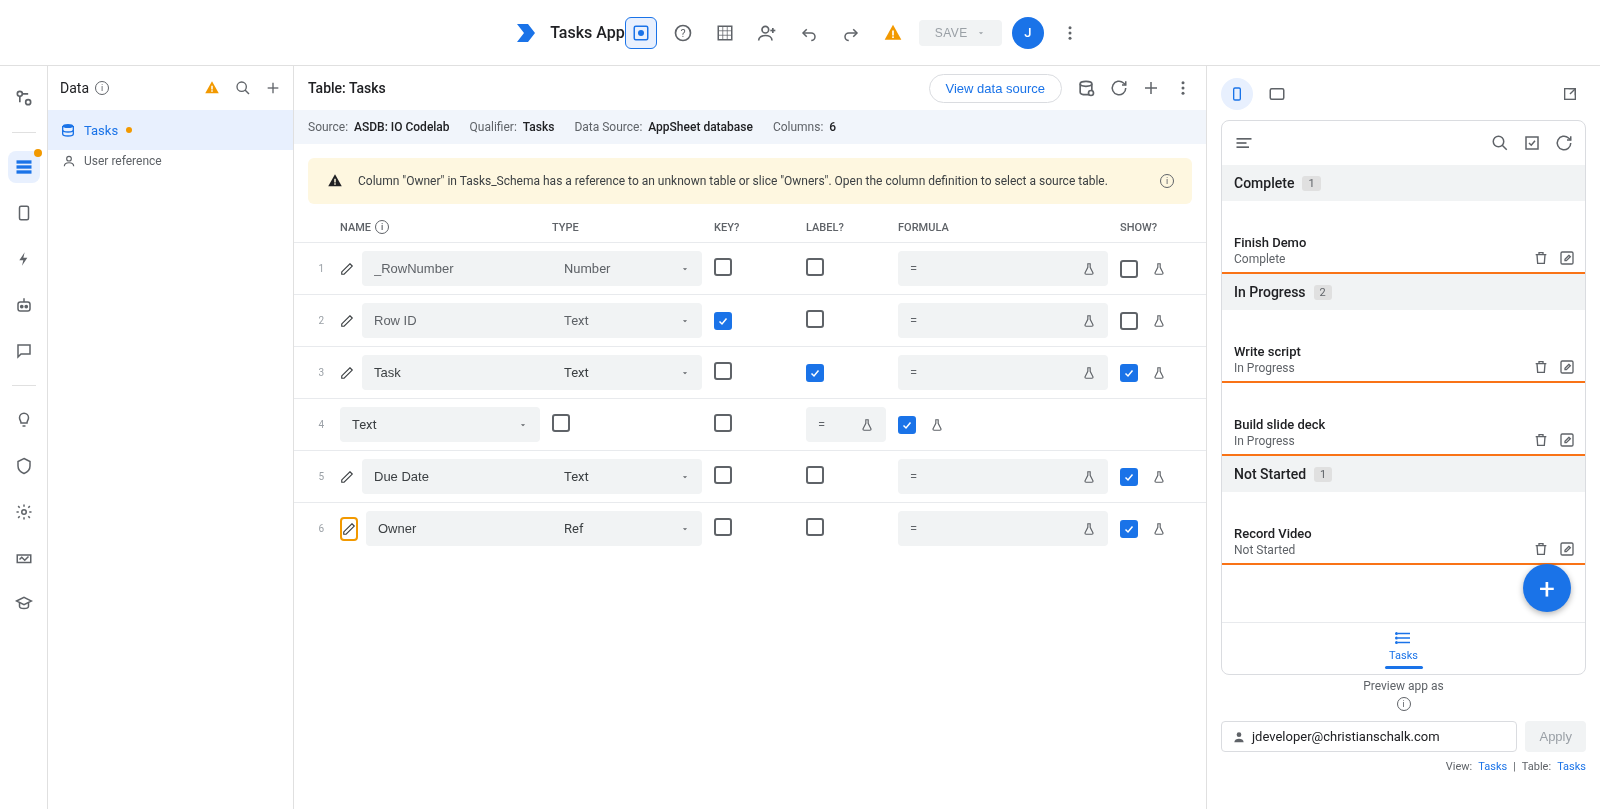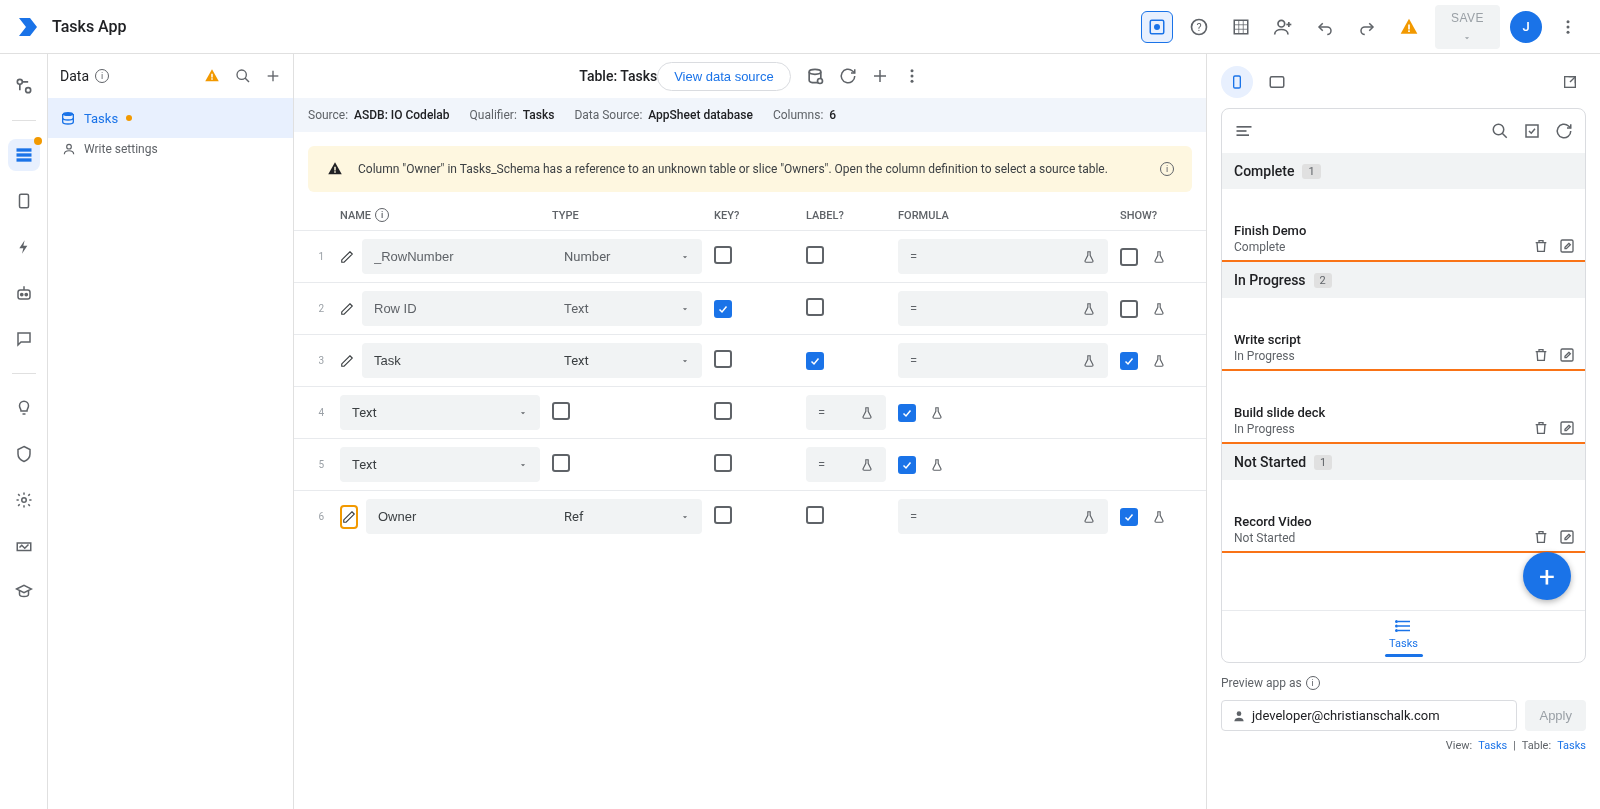--- a/index.html
+++ b/index.html
@@ -1,27 +1,27 @@
 <!DOCTYPE html>
 <html><head>
 <meta charset="utf-8">
 <style>
   * { box-sizing: border-box; margin: 0; padding: 0; }
   body { font-family: 'Google Sans', 'Roboto', Arial, sans-serif; font-size: 13px; color: #202124; background: #fff; overflow: hidden; }
   
   
-  .top-header { height: 54px; border-bottom: 1px solid #e0e0e0; display: flex; align-items: center; padding: 8px 16px; justify-content: space-between; }
+  .top-header { height: 66px; border-bottom: 1px solid #e0e0e0; display: flex; align-items: center; padding: 8px 16px; justify-content: center; }
   .top-left { display: flex; align-items: center; gap: 12px; }
   .logo-icon { width: 24px; height: 24px; color: #1a73e8; }
   .app-title { font-size: 16px; font-weight: 500; }
   .top-right { display: flex; align-items: center; gap: 10px; }
   .top-icon-btn { width: 32px; height: 32px; display: flex; align-items: center; justify-content: center; border-radius: 6px; cursor: pointer; color: #5f6368; }
   .top-icon-btn.highlighted { background: #e8f0fe; color:#1a73e8; border: 1px solid #1a73e8;}
   .top-icon-btn.warn { color: #f29900; }
-  .save-btn { background:#f1f3f4; color:#9aa0a6; padding: 6px 16px; font-size:12px; letter-spacing:0.5px; border-radius:4px; display:flex; align-items:center; gap:8px; border:none; cursor:not-allowed;flex-direction:column;}
+  .save-btn { background:#f1f3f4; color:#9aa0a6; padding: 6px 16px; font-size:12px; letter-spacing:0.5px; border-radius:4px; display:flex; align-items:center; gap:8px; border:none; cursor:not-allowed;}
   .avatar { width:32px; height:32px; border-radius:50%; background:#1a73e8; color:#fff; display:flex; align-items:center; justify-content:center; font-weight:500;}
   
   
   .main-grid { display: grid; grid-template-columns: 48px 246px 913px 1fr; height: calc(100vh - 54px); }
   
   
   .left-rail { border-right: 1px solid #e0e0e0; display:flex; flex-direction:column; align-items:center; padding-top:16px; gap:14px;}
   .rail-btn { width:32px; height:32px; display:flex; align-items:center; justify-content:center; border-radius:8px; color:#5f6368; cursor:pointer; position:relative;}
   .rail-btn.active { background:#e8f0fe; color:#1a73e8;}
   .rail-btn .dot { position:absolute; top:-2px; right:-2px; width:8px; height:8px; border-radius:50%; background:#f29900;}
@@ -33,21 +33,21 @@
   .data-header-left { display:flex; align-items:center; gap:6px; font-size:14px; font-weight:400;}
   .data-header-right { display:flex; align-items:center; gap:14px; color:#5f6368;}
   .info-circle { width:14px; height:14px; border:1.3px solid #5f6368; border-radius:50%; display:inline-flex; align-items:center; justify-content:center; font-size:9px; color:#5f6368;}
   .data-item { height:40px; background:#e8f0fe; display:flex; align-items:center; gap:8px; padding:0 12px; color:#1a73e8; font-size:13px;}
   .data-item .status-dot { width:6px; height:6px; border-radius:50%; background:#f29900;}
   .options-section { margin-top:auto; border-top:1px solid #e0e0e0; padding:12px 14px; display:flex; justify-content:space-between; align-items:center; color:#5f6368; font-size:11px; letter-spacing:0.5px;}
   .options-sub { padding: 4px 14px 14px; color:#5f6368; font-size:12px; display:flex; align-items:center; gap:8px;}
   
   
   .center-panel { display:flex; flex-direction:column; overflow:hidden; border-right:1px solid #e0e0e0;}
-  .center-header { height:44px; display:flex; align-items:center; justify-content:center; padding:0 14px;}
+  .center-header { height:44px; display:flex; align-items:center; justify-content:space-between; padding:0 14px;}
   .center-title { font-size:14px; font-weight:500;}
   .center-actions { display:flex; align-items:center; gap:14px;}
   .view-source-btn { border:1px solid #dadce0; background:#fff; color:#1a73e8; padding:6px 16px; border-radius:16px; font-size:13px; cursor:pointer;}
   .meta-bar { background:#f1f5fb; padding:10px 14px; display:flex; gap:20px; font-size:12px; color:#5f6368;}
   .meta-bar b { color:#202124; font-weight:500;}
   
   .warning-box { margin:14px 14px 0; background:#fef7e0; border-radius:6px; padding:14px 18px; display:flex; align-items:center; gap:14px; font-size:12px; color:#3c4043; position:relative;}
   .warning-box .info-right { position:absolute; right:18px;}
   
   .col-headers { display:grid; grid-template-columns: 20px 200px 150px 80px 80px 210px 80px 60px; gap:12px; padding:16px 14px 8px; font-size:11px; font-weight:500; color:#5f6368; align-items:center;}
@@ -284,21 +284,21 @@
           <path d="M4 12v6c0 1.7 3.6 3 8 3s8-1.3 8-3v-6" fill="none" stroke="currentColor" stroke-width="2"></path>
         </svg>
       <span>Tasks</span>
       <span class="status-dot"></span>
     </div>
     <div class="options-sub">
       <svg width="14" height="14" viewBox="0 0 24 24" fill="none" stroke="currentColor" stroke-width="2">
           <circle cx="12" cy="8" r="4"></circle>
           <path d="M4 21c0-4 4-6 8-6s8 2 8 6"></path>
         </svg>
-      <span>Write settings</span>
+      <span>User reference</span>
     </div>
   </div>
 
   <div class="center-panel">
     <div class="center-header">
       <span class="center-title">Table: Tasks</span>
       <div class="center-actions">
         <button class="view-source-btn">View data source</button>
         <span style="color:#5f6368;">
             <svg width="20" height="20" viewBox="0 0 24 24" fill="none" stroke="currentColor" stroke-width="2">
@@ -506,20 +506,28 @@
             <span class="flask-icon">
               <svg width="14" height="14" viewBox="0 0 24 24" fill="none" stroke="currentColor" stroke-width="2">
                 <path d="M9 3h6M10 3v6l-5 10a2 2 0 0 0 2 2h10a2 2 0 0 0 2-2l-5-10V3"></path>
               </svg>
             </span>
           </div>
     <span></span>
   </div>
         <div class="col-row">
     <span class="row-num">5</span>
+    <div class="edit-icon-cell">
+      <span class="pencil-btn ">
+              <svg width="14" height="14" viewBox="0 0 24 24" fill="none" stroke="#3c4043" stroke-width="2">
+                <path d="M17 3l4 4L7 21H3v-4z"></path>
+              </svg>
+            </span>
+      <input class="name-input dark" value="Due Date" readonly="" style="">
+    </div>
     <div class="type-select dark">
             <span>Text</span>
             <svg width="10" height="10" viewBox="0 0 24 24">
               <path fill="#5f6368" d="M7 10l5 5 5-5z"></path>
             </svg>
           </div>
     <div><span class="checkbox "></span></div>
     <div><span class="checkbox "></span></div>
     <div class="formula-cell">
             <span>=</span>
@@ -729,21 +737,21 @@
             <line x1="4" y1="18" x2="20" y2="18"></line>
             <circle cx="2" cy="6" r="1" fill="currentColor"></circle>
             <circle cx="2" cy="12" r="1" fill="currentColor"></circle>
             <circle cx="2" cy="18" r="1" fill="currentColor"></circle>
           </svg>
         <span>Tasks</span>
         <div class="nav-indicator"></div>
       </div>
     </div>
 
-    <div class="preview-label" style="margin-top:13px;">
+    <div class="preview-label" style="margin-top:4px;flex-direction:column;">
       <span>Preview app as</span>
       <span class="info-circle">i</span>
     </div>
     <div class="preview-footer">
       <div class="email-select">
         <svg width="14" height="14" viewBox="0 0 24 24" fill="#5f6368">
             <circle cx="12" cy="8" r="4"></circle>
             <path d="M4 21c0-4 4-6 8-6s8 2 8 6"></path>
           </svg>
         <span>jdeveloper@christianschalk.com</span>

